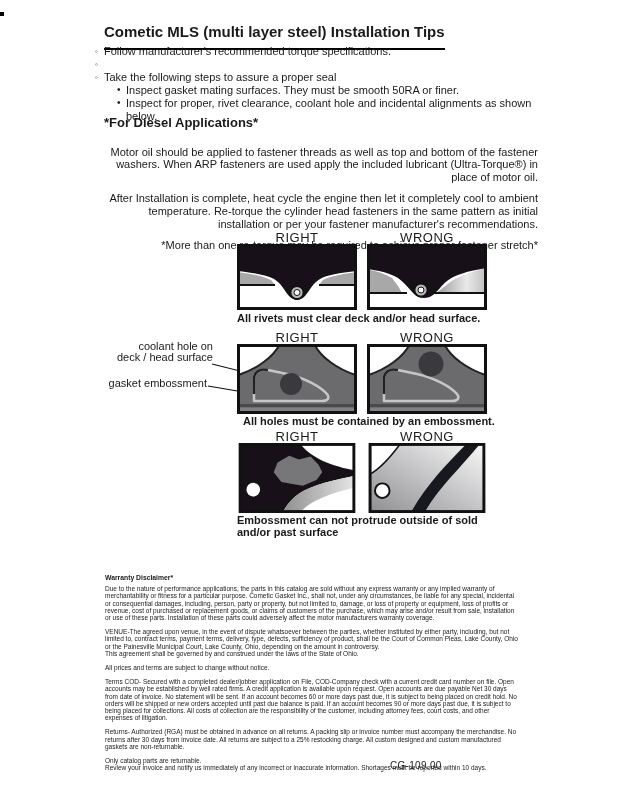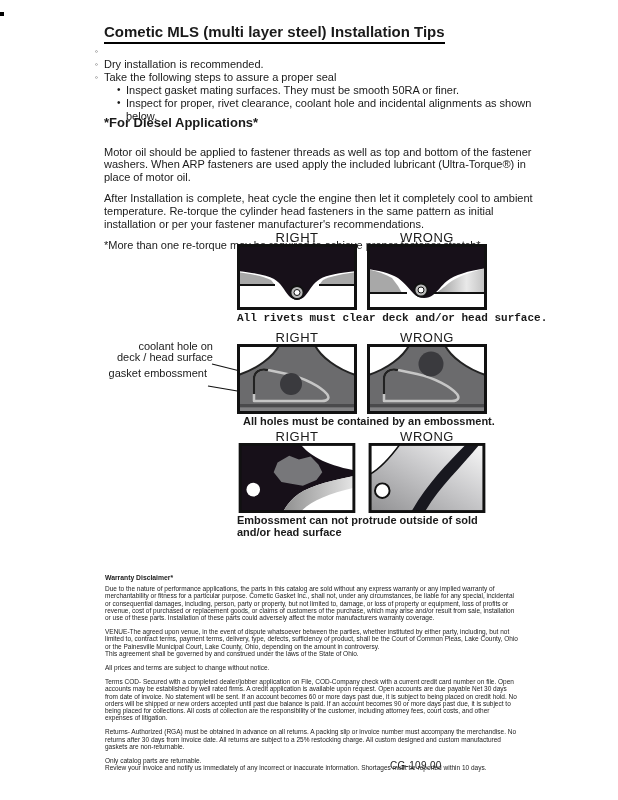--- a/index.html
+++ b/index.html
@@ -5,32 +5,32 @@
   html,body { margin:0; padding:0; background:#ffffff; }
   .page {
     position:relative; width:618px; height:800px; background:#ffffff;
     font-family:"Liberation Sans", sans-serif; color:#1a1a1a; overflow:hidden;
   }
   .reg-mark { position:absolute; left:0; top:12px; width:4px; height:4px; background:#000; }
 
   .title {
     position:absolute; left:104px; top:23px;
     font-size:15px; font-weight:bold;
-    border-bottom:2px solid #000; padding-bottom:2px;
+    border-bottom:2px solid #000; padding-bottom:8px;
   }
 
   .tips { position:absolute; left:95px; top:45px; width:440px; font-size:11px; line-height:12.8px; }
   .tip-row { display:flex; }
   .tip-row .marker { width:9px; flex:0 0 9px; font-size:8px; line-height:13px; }
   .tip-sub { margin-left:22px; }
   .tip-sub .marker { font-size:10px; line-height:12.5px; }
 
   .diesel { position:absolute; left:104px; top:117px; width:434px; font-size:11px; line-height:12.6px; }
   .diesel h2 { margin:0 0 16px 0; font-size:13px; }
-  .diesel p { margin:0 0 9px 0; }
+  .diesel p { margin:0 0 9px 0;text-align:right; }
 
   .fig-label { position:absolute; width:120px; text-align:center; font-size:13px; font-weight:400; letter-spacing:.5px; }
   .fig-panel { position:absolute; width:120px; }
   .fig-caption { position:absolute; font-size:11px; font-weight:600; line-height:11.5px; }
   .annot { position:absolute; font-size:11px; line-height:11px; text-align:right; }
   .leader-overlay { position:absolute; left:200px; top:340px; pointer-events:none; }
 
   .disclaimer { position:absolute; left:105px; top:574px; width:414px; font-size:6.5px; line-height:7.2px; }
   .disclaimer h3 { margin:0 0 4px 0; font-size:6.8px; }
   .disclaimer p { margin:0 0 7px 0; }
@@ -43,24 +43,24 @@
 
 <div class="page">
 
   <div class="reg-mark"></div>
 
   <div class="title">Cometic MLS (multi layer steel) Installation Tips</div>
 
   <div class="tips">
     <div class="tip-row">
       <span class="marker">◦</span>
+      <span>Follow manufacturer's recommended torque specifications.</span>
     </div>
     <div class="tip-row">
       <span class="marker">◦</span>
-      <span>Dry installation is recommended.</span>
     </div>
     <div class="tip-row">
       <span class="marker">◦</span>
       <span>Take the following steps to assure a proper seal</span>
     </div>
     <div class="tip-row tip-sub">
       <span class="marker">•</span>
       <span>Inspect gasket mating surfaces.  They must be smooth 50RA or finer.</span>
     </div>
     <div class="tip-row tip-sub">
@@ -101,30 +101,30 @@
     <rect x="0" y="0" width="120" height="66" fill="#ffffff"></rect>
     <path d="M120,24 C102,28 90,33 82,39 C76,44 72,47 69,49 L120,49 Z" fill="url(#g1w)"></path>
     <path d="M0,25 C10,27 18,30 25,34 L31,42 L35,49 L0,49 Z" fill="#a8a8a8"></path>
     <path d="M0,0 H120 V24 C100,27 88,31 80,37 C74,42 71,47 66,51 C61,55 52,55 47,50 C42,45 38,39 31,34 C23,29 10,26 0,25 Z" fill="#171019"></path>
     <path d="M0,49 H40 M66,49 H120" stroke="#111" stroke-width="2" fill="none"></path>
     <circle cx="54" cy="46" r="6.5" fill="#b9b9b9" stroke="#111" stroke-width="1.8"></circle>
     <circle cx="54" cy="46" r="3" fill="#ffffff" stroke="#111" stroke-width="1"></circle>
     <rect x="1.5" y="1.5" width="117" height="63" fill="none" stroke="#111" stroke-width="3"></rect>
   </svg>
 
-  <div class="fig-caption" style="left:237px; top:313px;font-family:Liberation Mono, monospace;">All rivets must clear deck and/or head surface.</div>
+  <div class="fig-caption" style="left:237px; top:313px;">All rivets must clear deck and/or head surface.</div>
 
   <div class="fig-label" style="left:237px; top:330px;">RIGHT</div>
   <div class="fig-label" style="left:367px; top:330px;">WRONG</div>
 
   <div class="annot" style="right:405px; top:341px;">
     <div>coolant hole on</div>
     <div>deck / head surface</div>
   </div>
-  <div class="annot" style="right:411px; top:368px;">gasket embossment</div>
+  <div class="annot" style="right:411px; top:378px;">gasket embossment</div>
 
   <svg class="leader-overlay" width="110" height="62" viewBox="0 0 110 62">
     <line x1="12" y1="24" x2="92" y2="44" stroke="#111" stroke-width="1.2"></line>
     <line x1="8" y1="46" x2="55" y2="54" stroke="#111" stroke-width="1.2"></line>
   </svg>
 
   <svg class="fig-panel" style="left:237px; top:344px;" width="120" height="70" viewBox="0 0 120 70">
     <rect x="0" y="0" width="120" height="70" fill="#6b6b6d"></rect>
     <rect x="1.5" y="60" width="117" height="3.5" fill="#4a4a4c"></rect>
     <rect x="1.5" y="63.5" width="117" height="5" fill="#818183"></rect>
@@ -183,21 +183,21 @@
     <rect x="0" y="0" width="120" height="72" fill="url(#g3wbg)"></rect>
     <path d="M1.5,1.5 H32 C22,15 12,26 1.5,32 Z" fill="#ffffff"></path>
     <path d="M32,1.5 C22,15 12,26 1.5,32" stroke="#111" stroke-width="1.5" fill="none"></path>
     <path d="M100,1.5 H114 C94,26 72,46 58,70.5 H44 C60,42 80,22 100,1.5 Z" fill="#18181f"></path>
     <circle cx="14" cy="49" r="7.5" fill="#ffffff" stroke="#111" stroke-width="2"></circle>
     <rect x="1.5" y="1.5" width="117" height="69" fill="none" stroke="#111" stroke-width="3"></rect>
   </svg>
 
   <div class="fig-caption" style="left:237px; top:515px;">
     <div>Embossment can not protrude outside of sold</div>
-    <div>and/or head surface</div>
+    <div>and/or past surface</div>
   </div>
 
   <div class="disclaimer">
     <h3>Warranty Disclaimer*</h3>
     <p>Due to the nature of performance applications, the parts in this catalog are sold without any express warranty or any implied warranty of merchantability or fitness for a particular purpose.  Cometic Gasket Inc., shall not, under any circumstances, be liable for any special, incidental or consequential damages, including, person, party or property, but not limited to, damage, or loss of property or equipment, loss of profits or revenue, cost of purchased or replacement goods, or claims of customers of the purchase, which may arise and/or result from sale, installation or use of these parts.  Installation of these parts could adversely affect the motor manufacturers warranty coverage.</p>
     <p class="nogap">VENUE-The agreed upon venue, in the event of dispute whatsoever between the parties, whether instituted by either party, including, but not limited to, contract terms, payment terms, delivery, type, defects, sufficiency of product, shall be the Court of Common Pleas, Lake County, Ohio or the Painesville Municipal Court, Lake County, Ohio, depending on the amount in controversy.</p>
     <p>This agreement shall be governed by and construed under the laws of the State of Ohio.</p>
     <p>All prices and terms are subject to change without notice.</p>
     <p>Terms COD- Secured with a completed dealer/jobber application on File, COD-Company check with a current credit card number on file.  Open accounts may be established by well rated firms.  A credit application is available upon request.  Open accounts are due payable Net 30 days from date of invoice.  No statement will be sent.  If an account becomes 60 or more days past due, it is subject to being placed on credit hold.  No orders will be shipped or new orders accepted until past due balance is paid.  If an account becomes 90 or more days past due, it is subject to being placed for collections.  All costs of collection are the responsibility of the customer, including attorney fees, court costs, and other expenses of litigation.</p>
     <p>Returns- Authorized (RGA) must be obtained in advance on all returns.  A packing slip or invoice number must accompany the merchandise.  No returns after 30 days from invoice date.  All returns are subject to a 25% restocking charge.  All custom designed and custom manufactured gaskets are non-returnable.</p>

